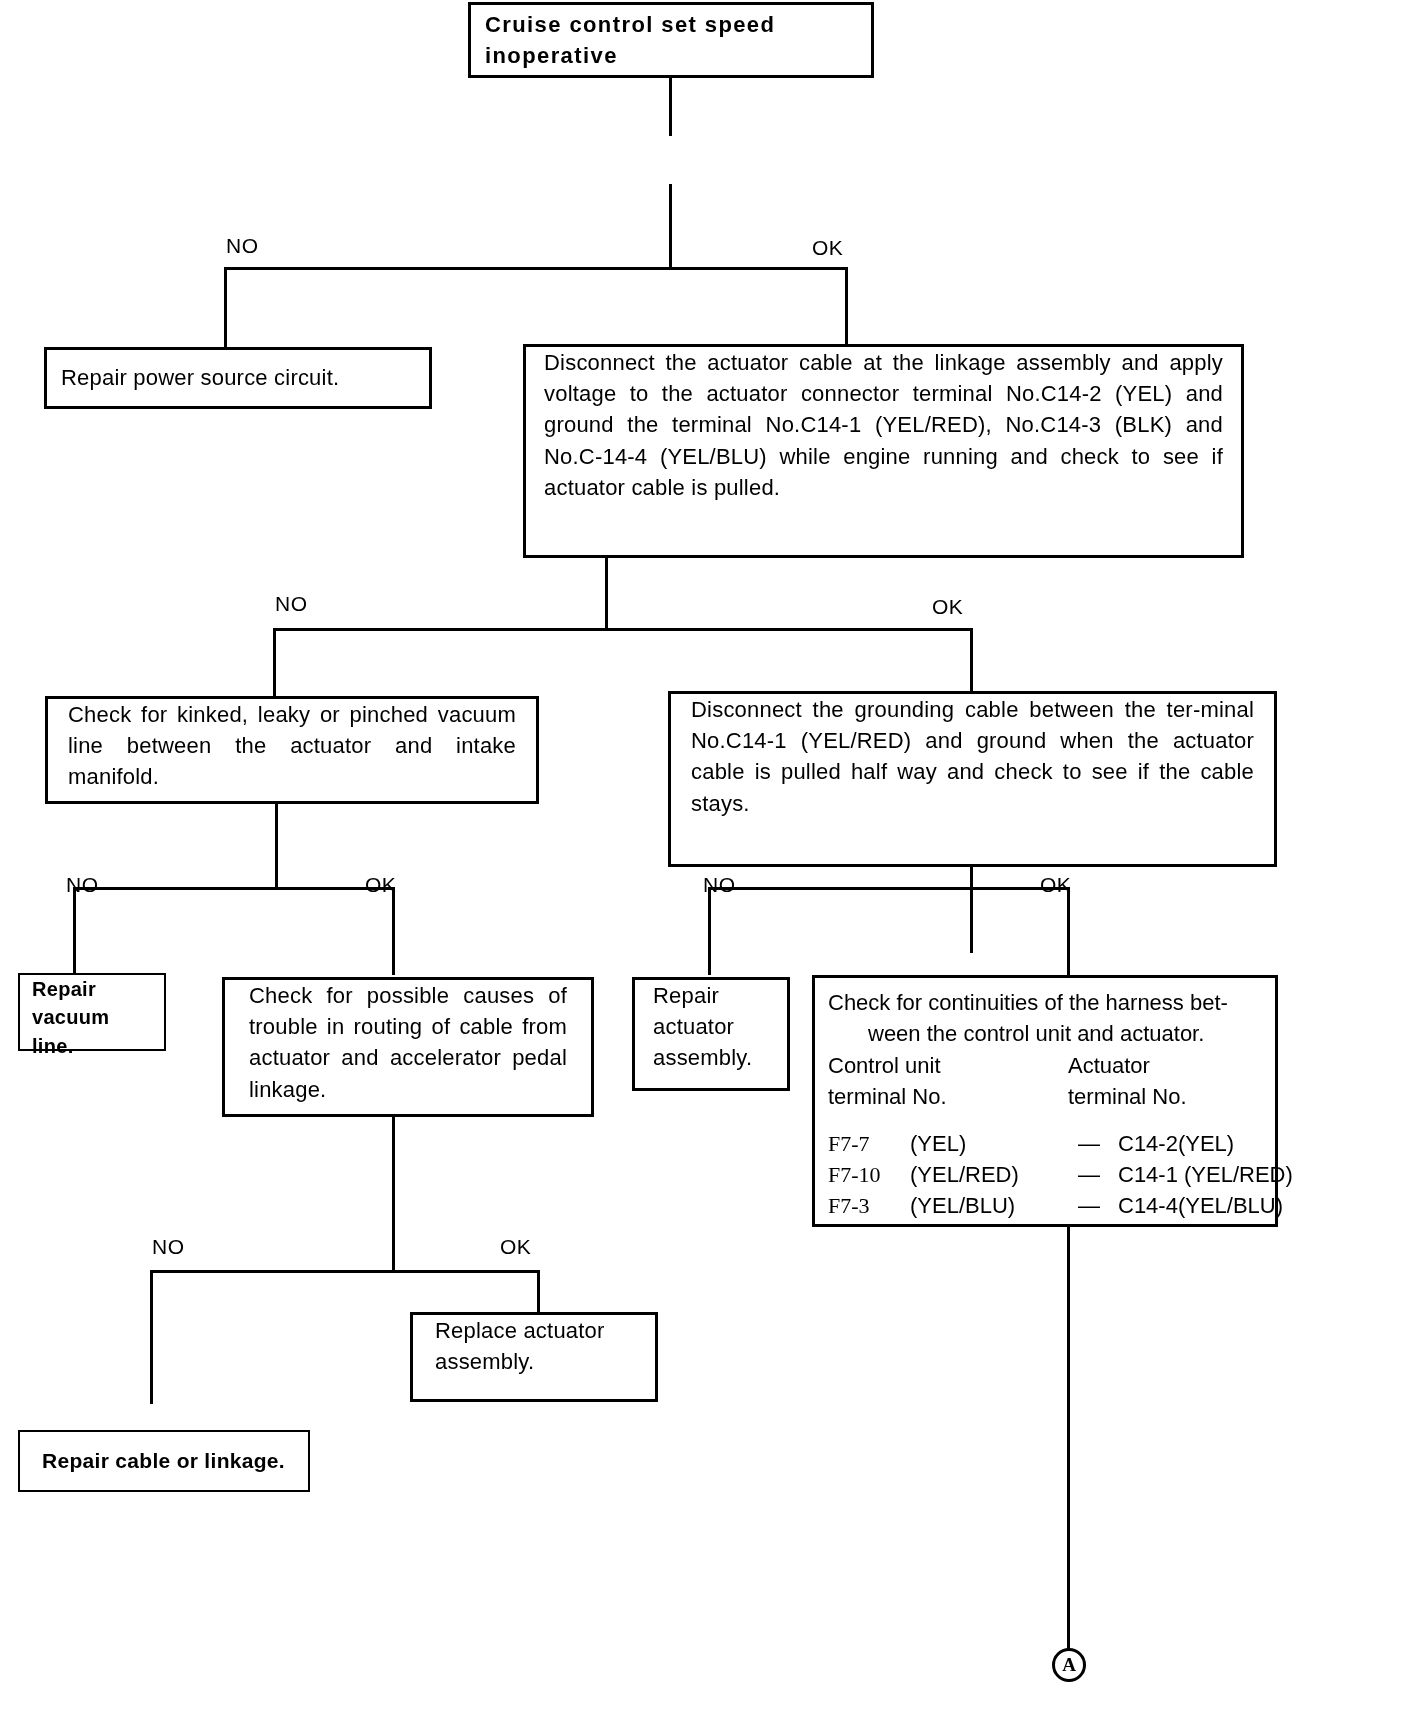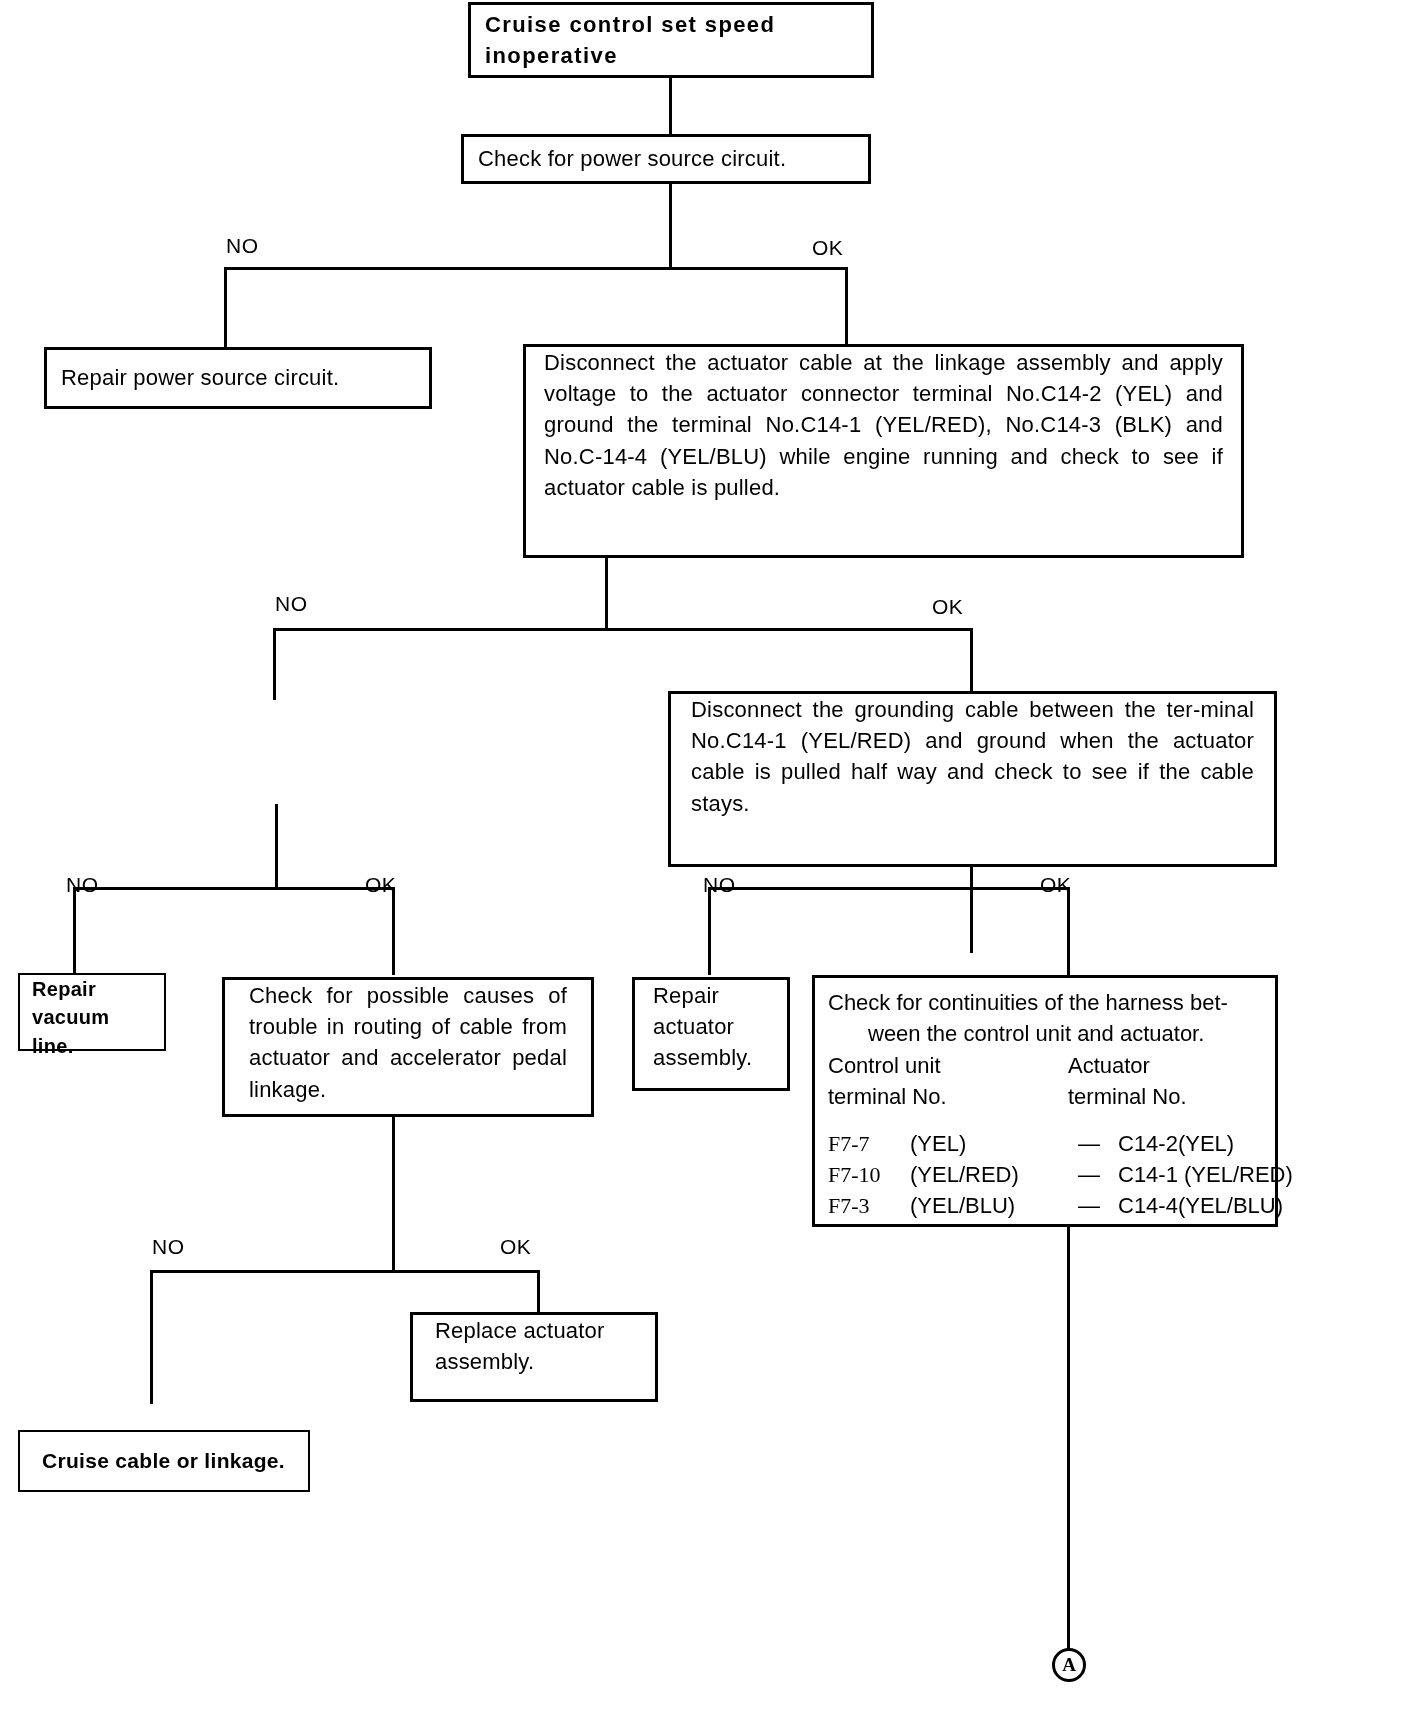--- a/index.html
+++ b/index.html
@@ -101,23 +101,20 @@
 
 <div id="page">
 
   <div class="box bold" style="left:468px; top:2px; width:406px; height:76px;">
     <span class="txt">Cruise control set speed
 inoperative</span>
   </div>
 
   <div class="ln vl" style="left:669px; top:78px; width:3px; height:58px;"></div>
 
-  <div class="box" style="left:461px; top:134px; width:410px; height:50px;">
-    <span class="txt">Check for power source circuit.</span>
-  </div>
 
   <div class="ln vl" style="left:669px; top:184px; width:3px; height:85px;"></div>
   <div class="ln hl" style="left:224px; top:267px; width:624px; height:3px;"></div>
   <div class="ln vl" style="left:224px; top:267px; width:3px; height:82px;"></div>
   <div class="ln vl" style="left:845px; top:267px; width:3px; height:78px;"></div>
 
   <div class="blabel" style="left:226px; top:235px;">NO</div>
   <div class="blabel" style="left:812px; top:237px;">OK</div>
 
   <div class="box" style="left:44px; top:347px; width:388px; height:62px;">
@@ -129,20 +126,23 @@
   </div>
 
   <div class="ln vl" style="left:605px; top:558px; width:3px; height:72px;"></div>
   <div class="ln hl" style="left:273px; top:628px; width:700px; height:3px;"></div>
   <div class="ln vl" style="left:273px; top:628px; width:3px; height:72px;"></div>
   <div class="ln vl" style="left:970px; top:628px; width:3px; height:65px;"></div>
 
   <div class="blabel" style="left:275px; top:593px;">NO</div>
   <div class="blabel" style="left:932px; top:596px;">OK</div>
 
+  <div class="box top-align justify" style="left:45px; top:696px; width:494px; height:108px;">
+    <span class="txt" style="padding:0 20px;">Check for kinked, leaky or pinched vacuum line between the actuator and intake manifold.</span>
+  </div>
 
   <div class="box top-align justify" style="left:668px; top:691px; width:609px; height:176px;">
     <span class="txt" style="padding:0 20px;">Disconnect the grounding cable between the ter-minal No.C14-1 (YEL/RED) and ground when the actuator cable is pulled half way and check to see if the cable stays.</span>
   </div>
 
   <div class="ln vl" style="left:275px; top:804px; width:3px; height:86px;"></div>
   <div class="ln hl" style="left:73px; top:887px; width:322px; height:3px;"></div>
   <div class="ln vl" style="left:73px; top:887px; width:3px; height:88px;"></div>
   <div class="ln vl" style="left:392px; top:887px; width:3px; height:88px;"></div>
 
@@ -190,21 +190,21 @@
 
   <div class="ln vl" style="left:392px; top:1117px; width:3px; height:155px;"></div>
   <div class="ln hl" style="left:150px; top:1270px; width:390px; height:3px;"></div>
   <div class="ln vl" style="left:150px; top:1270px; width:3px; height:134px;"></div>
   <div class="ln vl" style="left:537px; top:1270px; width:3px; height:44px;"></div>
 
   <div class="blabel" style="left:152px; top:1236px;">NO</div>
   <div class="blabel" style="left:500px; top:1236px;">OK</div>
 
   <div class="box thin semibold" style="left:18px; top:1430px; width:292px; height:62px;">
-    <span class="txt" style="padding:0 22px; font-size:21px;">Cruise cable or linkage.</span>
+    <span class="txt" style="padding:0 22px; font-size:21px;">Repair cable or linkage.</span>
   </div>
 
   <div class="box top-align" style="left:410px; top:1312px; width:248px; height:90px;">
     <span class="txt" style="padding:0 22px;">Replace actuator
 assembly.</span>
   </div>
 
   <div class="ln vl" style="left:1067px; top:1227px; width:3px; height:422px;"></div>
   <div class="circ" style="left:1052px; top:1648px;">
     <span>A</span>

